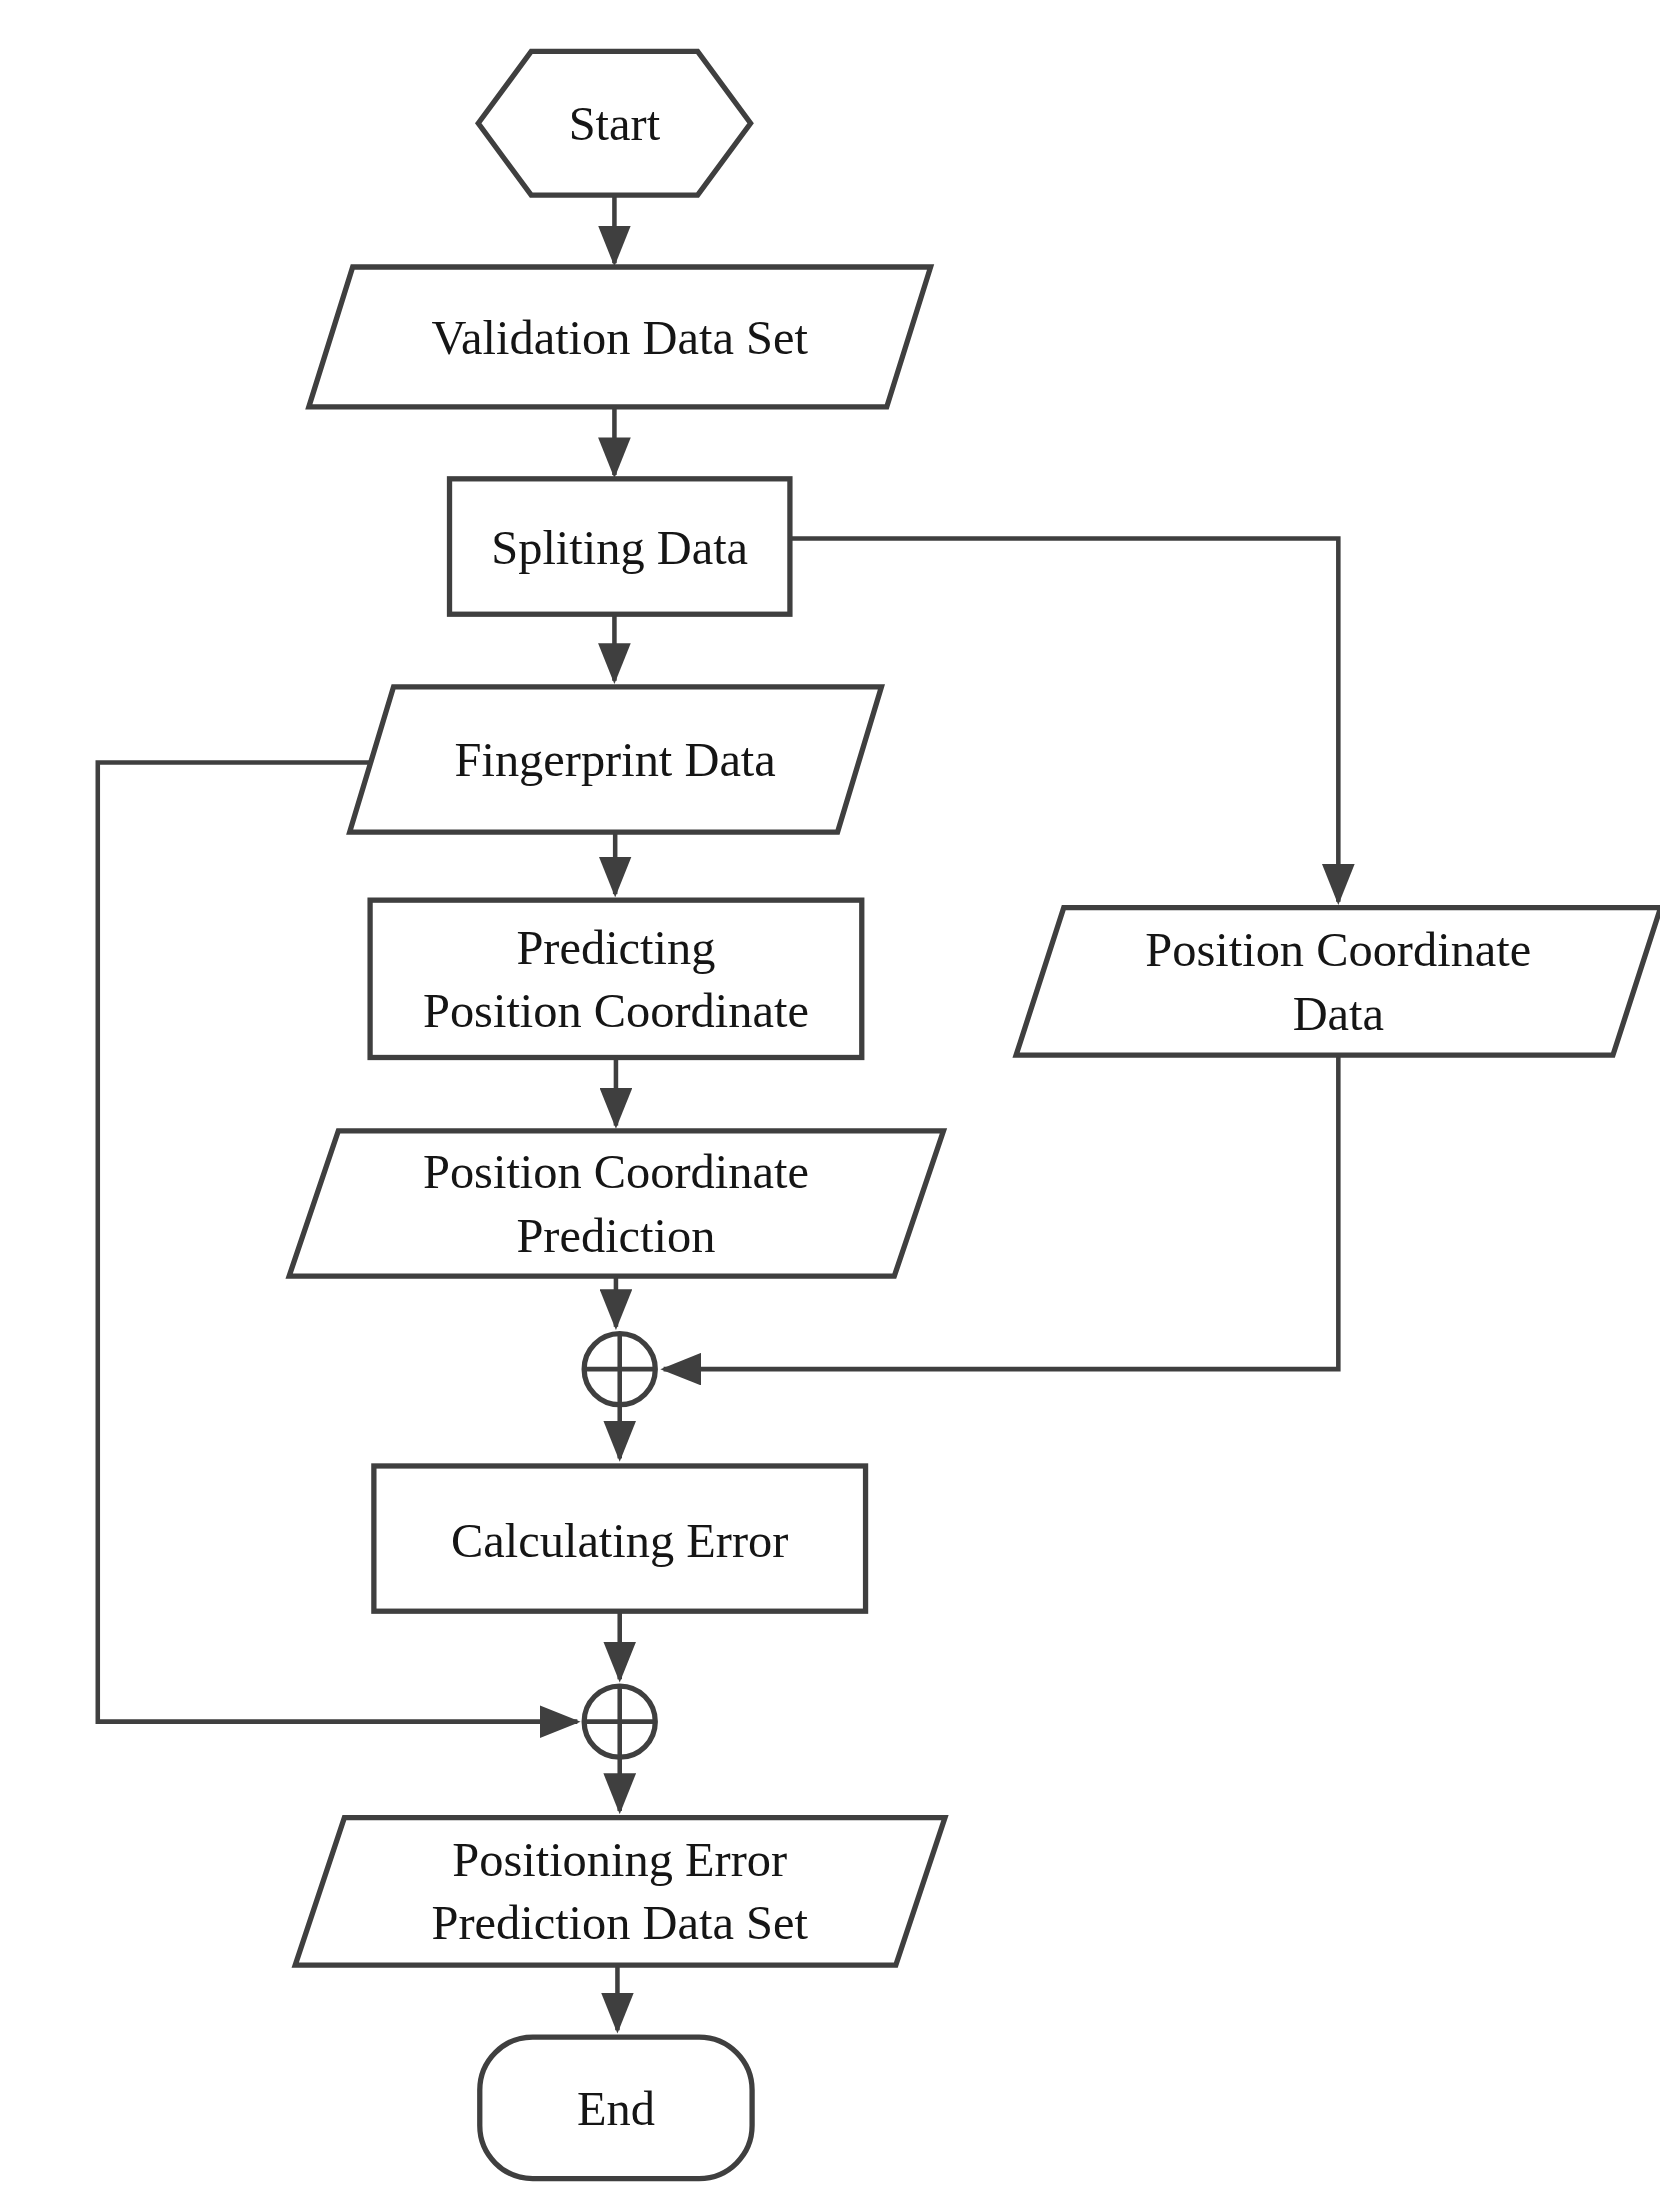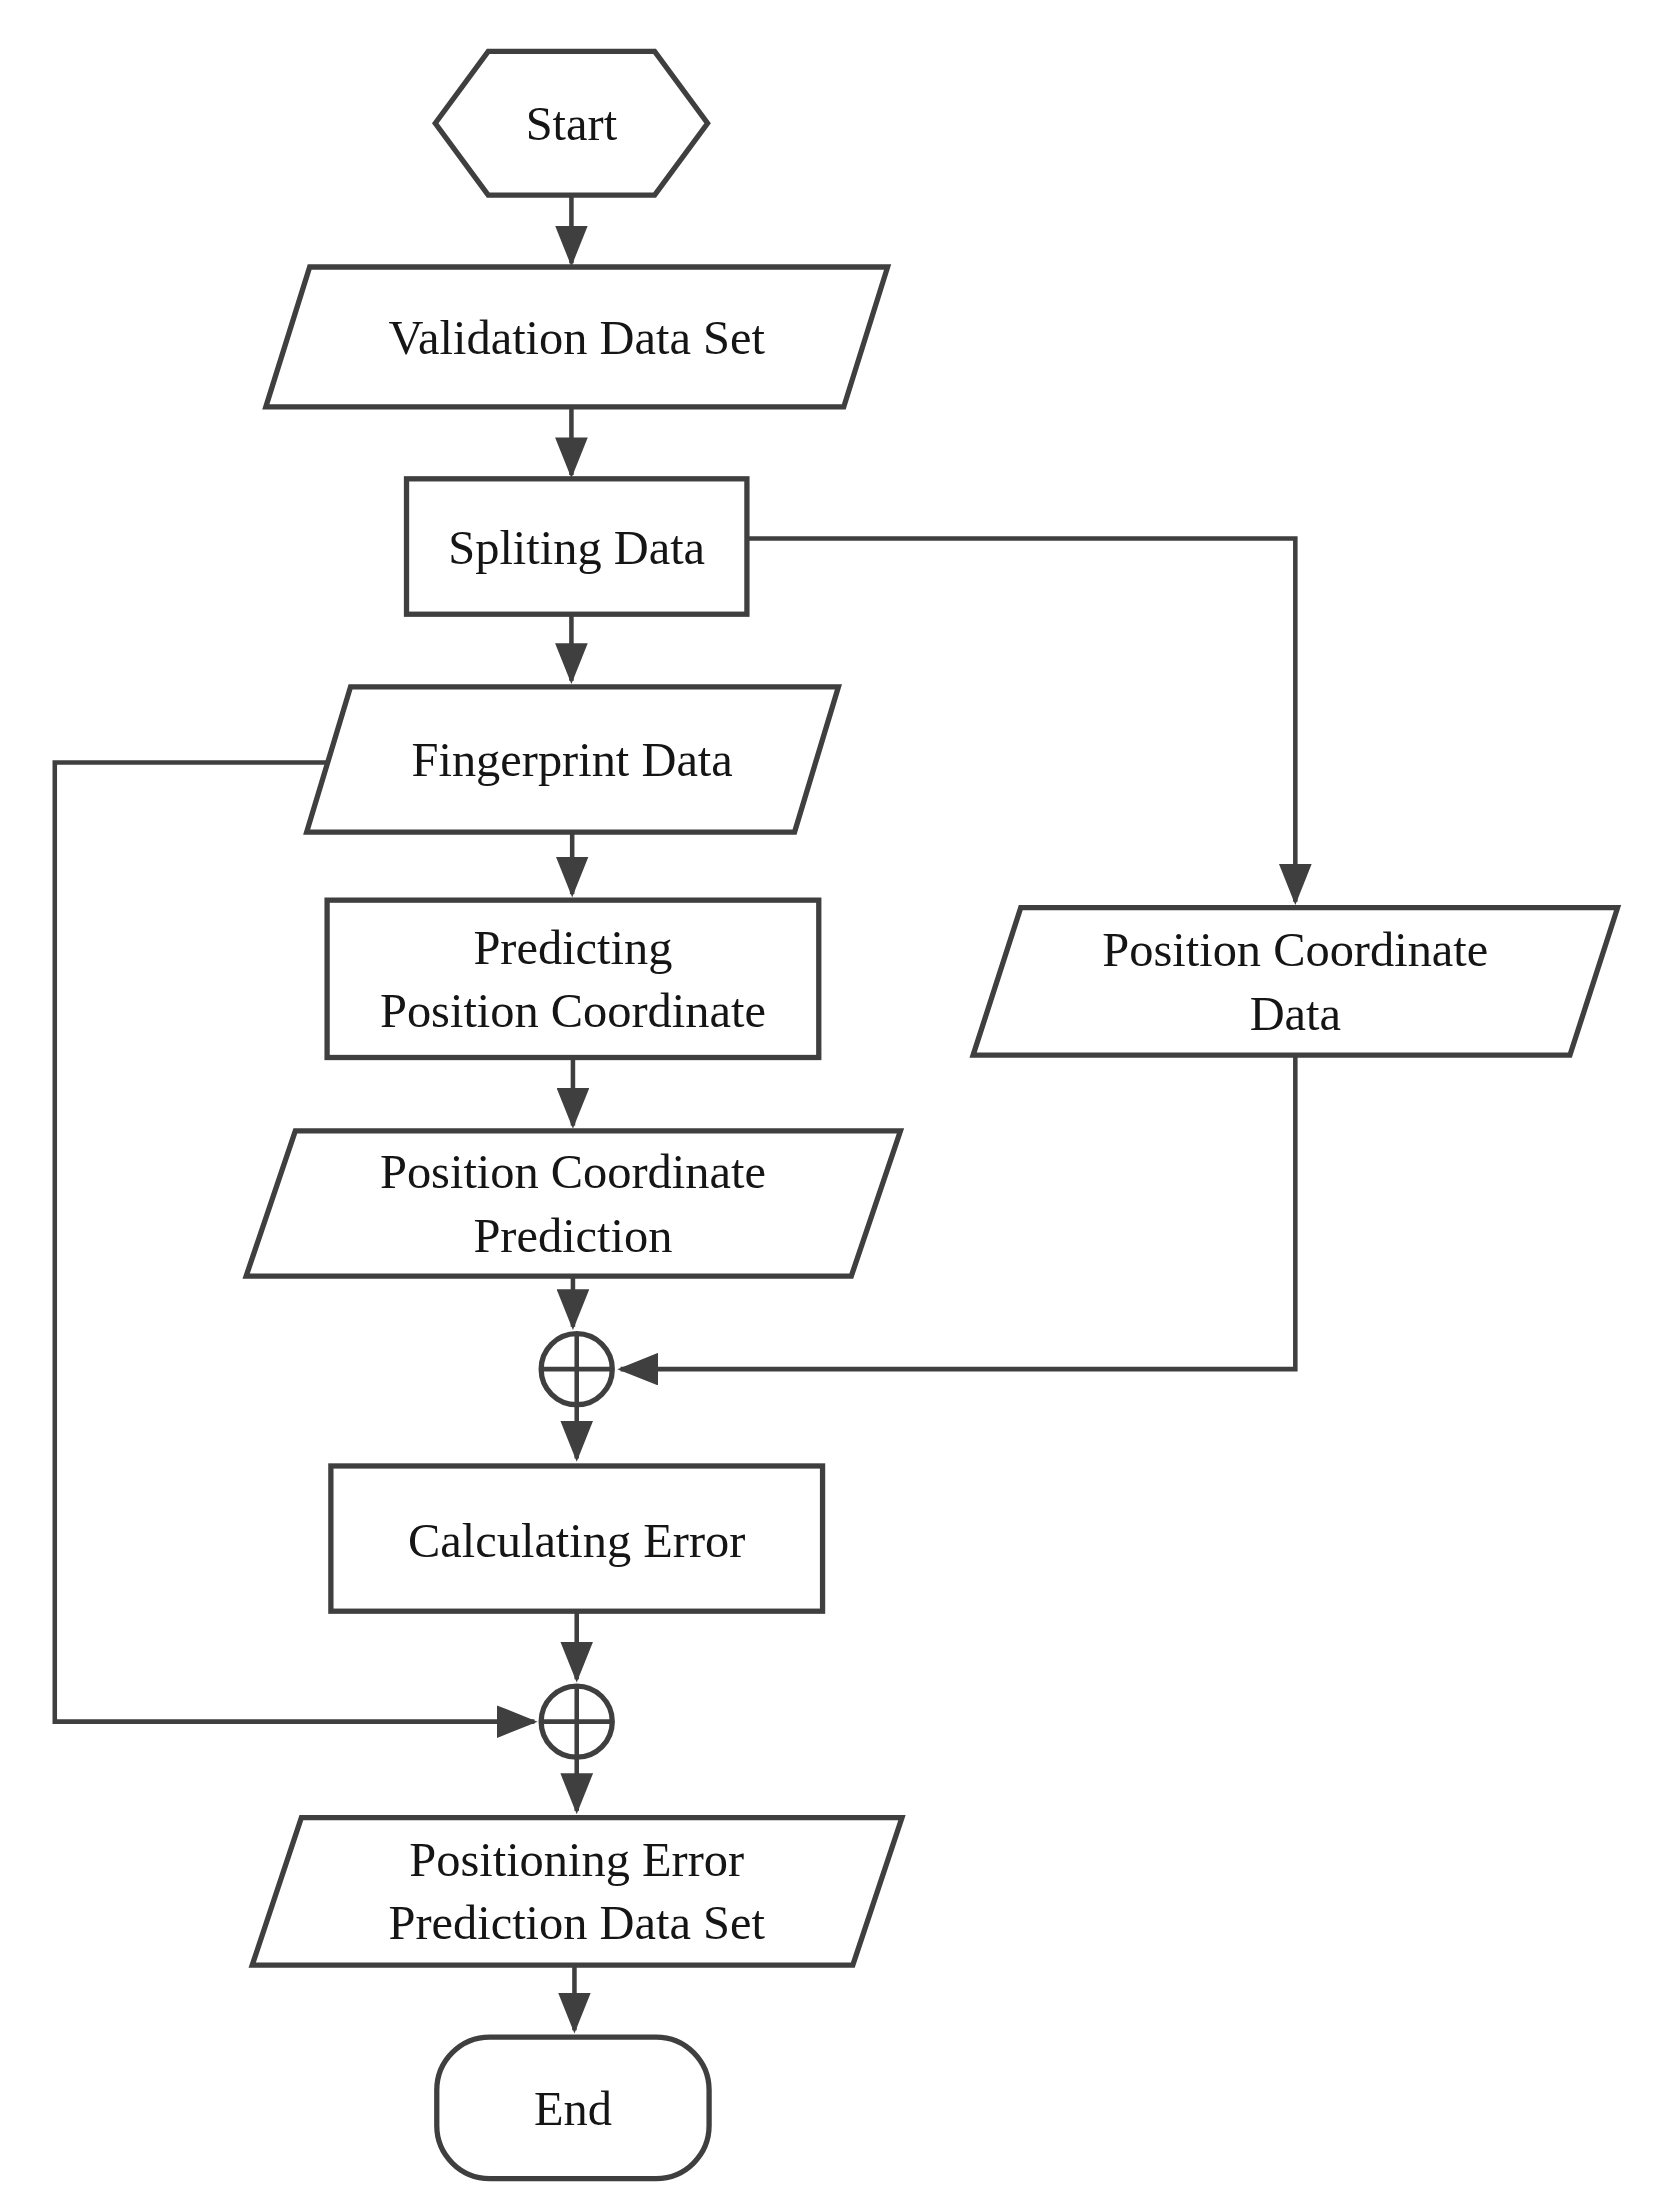--- a/index.html
+++ b/index.html
@@ -6,21 +6,21 @@
     --stroke:#3f3f3f;
     --text:#151515;
     --bg:#ffffff;
   }
   html,body{margin:0;padding:0;}
   body{
     width:1661px;height:2205px;
     background:var(--bg);
     font-family:"Liberation Serif","DejaVu Serif",serif;
   }
-  .canvas{width:1431px;height:2205px;position:relative;}
+  .canvas{width:1431px;height:2205px;position:relative;margin-left:43px;}
   svg{display:block;}
   .shape{
     fill:#ffffff;
     stroke:var(--stroke);
     stroke-width:7;
   }
   .edge{
     fill:none;
     stroke:var(--stroke);
     stroke-width:6;

